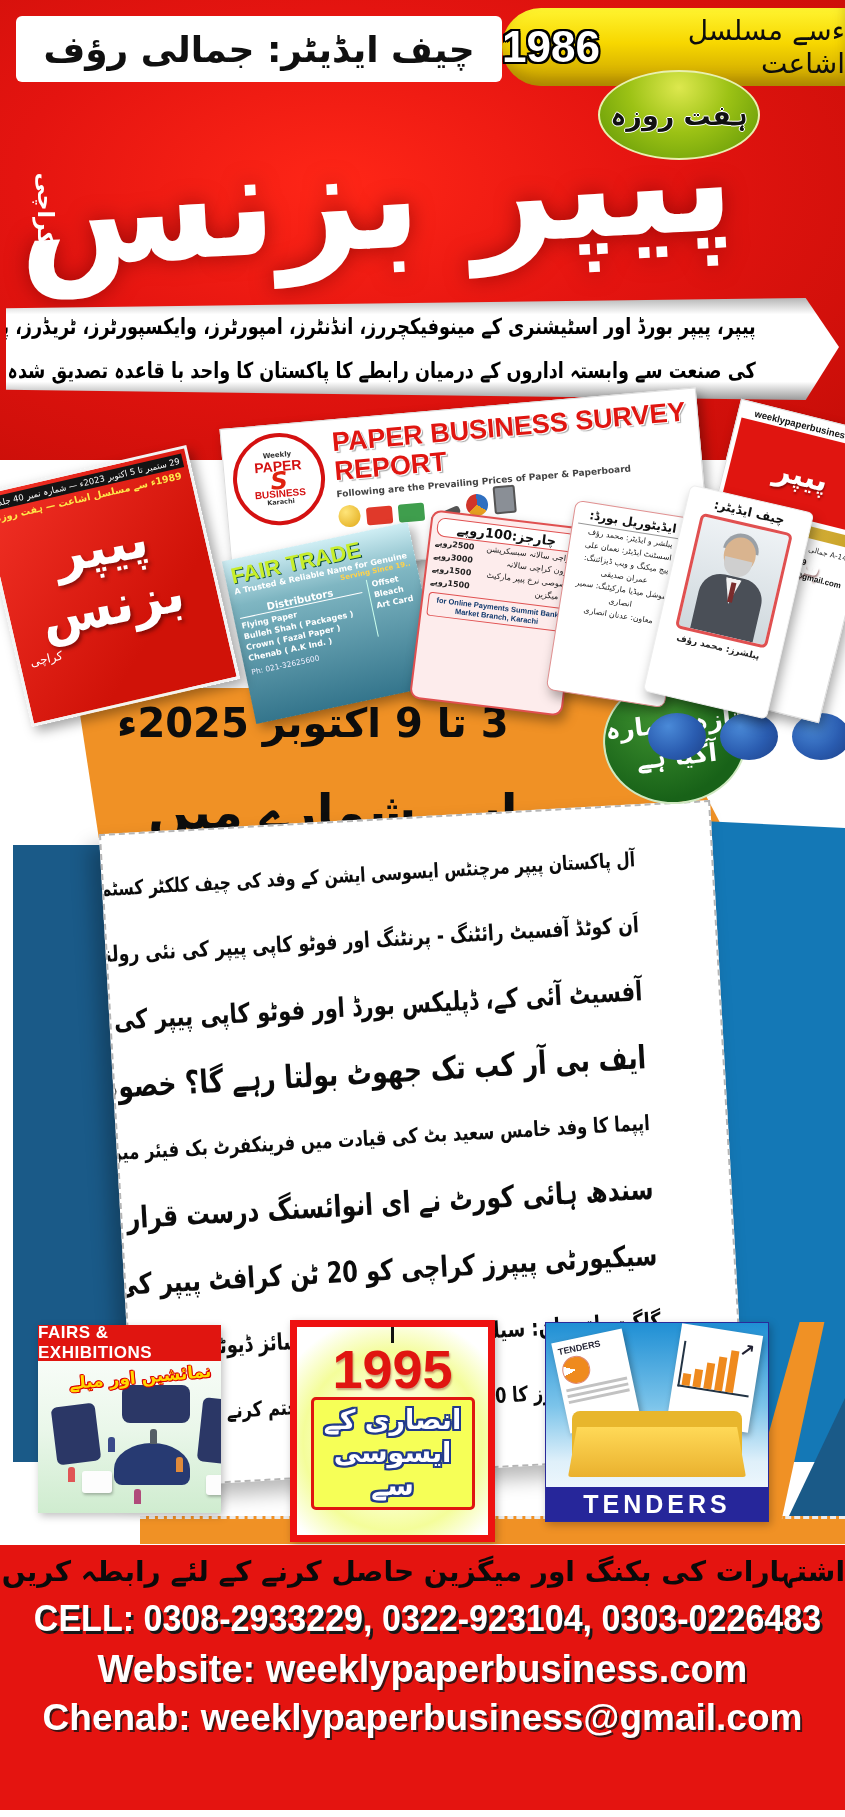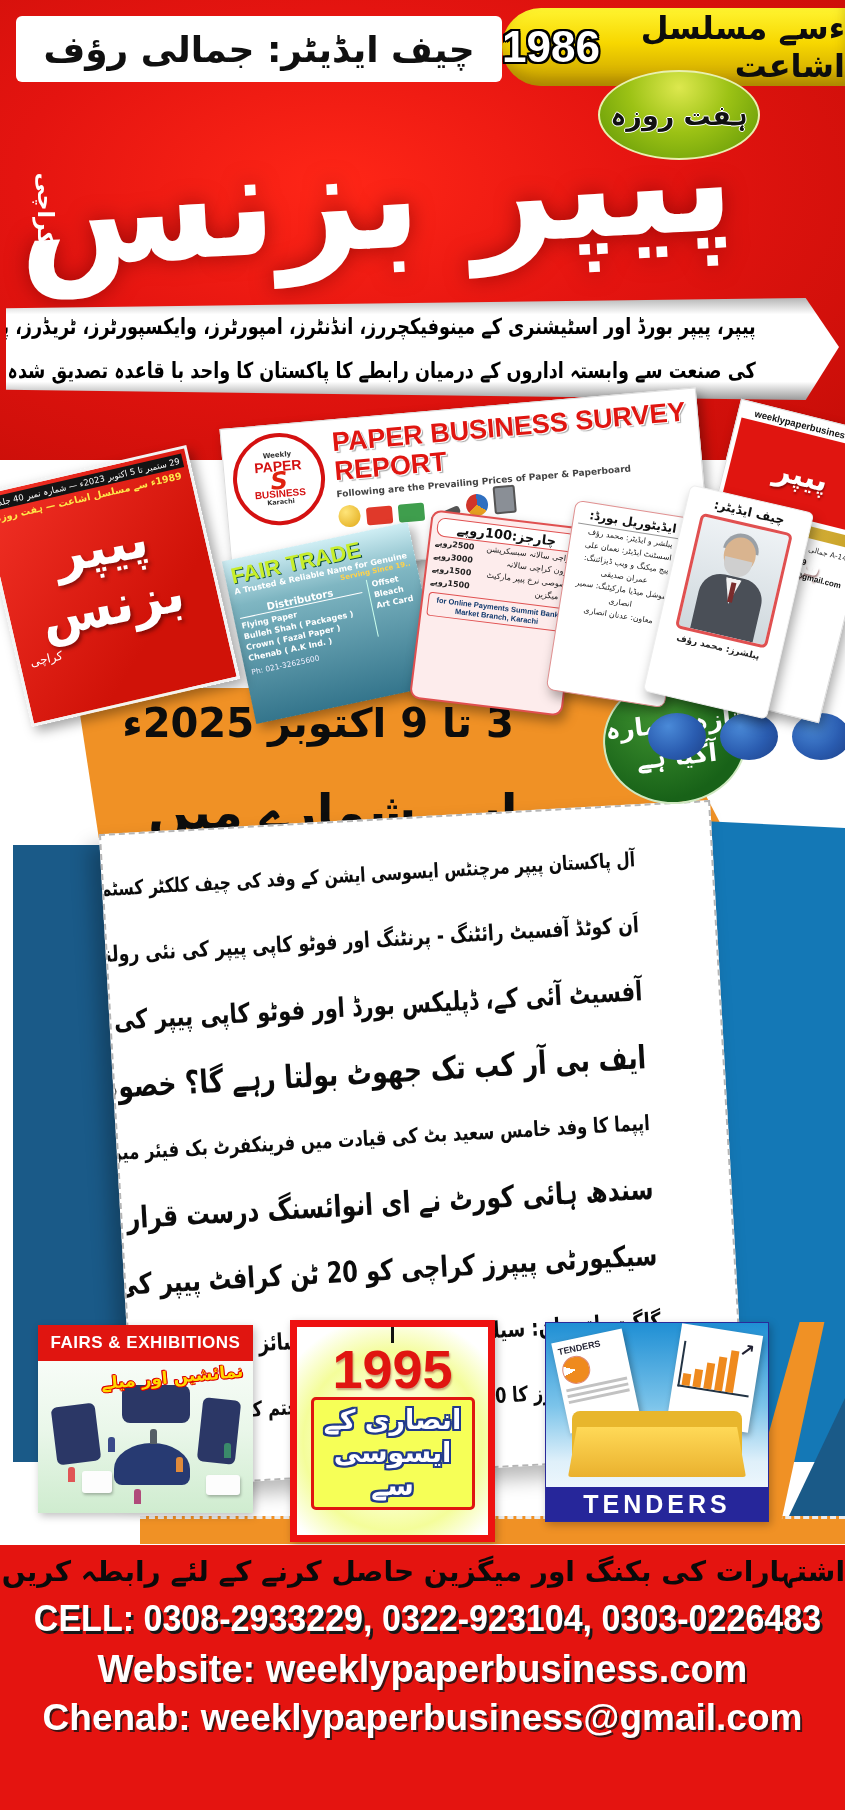--- a/index.html
+++ b/index.html
@@ -13,21 +13,21 @@
   .masthead-bg{left:0;top:0;width:845px;height:460px;
     background:radial-gradient(ellipse at 40% 40%, #ff2617 0%, #e41410 45%, #c50d07 100%);z-index:0;}
   .editor-box{left:16px;top:16px;width:486px;height:66px;background:#fff;border-radius:6px;
     display:flex;align-items:center;justify-content:center;font-size:36px;font-weight:bold;color:#101010;z-index:2;}
   .since-ribbon{left:502px;top:8px;width:343px;height:78px;
     background:linear-gradient(180deg,#fff430 0%,#f7d700 45%,#c79f00 100%);
     border-radius:40px 0 0 40px;display:flex;align-items:center;justify-content:center;gap:8px;z-index:2;
     box-shadow:inset 0 -8px 12px rgba(120,90,0,.35);}
   .since-year{font-family:"Liberation Sans",sans-serif;font-size:44px;font-weight:bold;color:#fff;
     text-shadow:-2px 0 #000,2px 0 #000,0 -2px #000,0 2px #000,-2px -2px #000,2px 2px #000,-2px 2px #000,2px -2px #000;}
-  .since-text{font-size:32px;font-weight:bold;color:#0d0d0d;}
+  .since-text{font-size:28px;font-weight:normal;color:#0d0d0d;}
   .weekly-badge{left:598px;top:70px;width:158px;height:86px;border-radius:50%;
     background:radial-gradient(ellipse at 50% 18%,#dde84e 0%,#9cc215 45%,#5d9405 100%);
     display:flex;align-items:center;justify-content:center;z-index:3;border:2px solid #e9f0b0;}
   .weekly-badge span{font-size:27px;font-weight:bold;color:#111;
     text-shadow:-1px 0 #fff,1px 0 #fff,0 -1px #fff,0 1px #fff;}
   .masthead-title{left:10px;top:88px;width:730px;height:218px;display:flex;align-items:center;justify-content:center;
     font-size:145px;font-weight:bold;color:#fff;transform:rotate(-3deg);z-index:1;
     text-shadow:0 0 22px rgba(110,0,0,.6);}
   .city-label{left:8px;top:196px;width:74px;text-align:center;color:#fff;font-size:22px;font-weight:bold;
     transform:rotate(90deg);z-index:2;}
@@ -112,21 +112,21 @@
   .rp-ribbon{height:12px;background:linear-gradient(90deg,#e8c85a,#c9a227);transform:skewX(-12deg);margin:5px 4px;}
   .rp-lines{font-size:7.5px;color:#333;text-align:center;line-height:11px;}
   .rp-contact{font-family:"Liberation Sans",sans-serif;font-size:8px;color:#111;text-align:center;font-weight:bold;line-height:11px;margin-top:3px;}
   .globe{left:26px;top:630px;width:66px;height:66px;border-radius:50%;z-index:2;
     background:radial-gradient(circle at 35% 32%,#c2f0e0 0%,#4db6a0 48%,#1b7f6e 100%);
     box-shadow:inset -7px -9px 14px rgba(0,60,40,.45),2px 3px 8px rgba(0,0,0,.3);}
 
   
   .orange-band{left:76px;top:688px;width:652px;height:150px;background:#f09125;z-index:1;
     clip-path:polygon(0 0,88% 0,100% 100%,3.5% 100%);}
-  .date-line{left:103px;top:700px;width:430px;text-align:center;font-size:40px;font-weight:bold;color:#0d0d0d;z-index:2;}
+  .date-line{left:117px;top:700px;width:430px;text-align:left;font-size:40px;font-weight:bold;color:#0d0d0d;z-index:2;}
   .issue-line{left:108px;top:748px;width:450px;text-align:center;font-size:49px;font-weight:bold;color:#0d0d0d;z-index:2;margin-top:36px;}
   .fresh-badge{left:603px;top:676px;width:140px;height:124px;border-radius:50%;z-index:3;
     background:radial-gradient(circle at 40% 28%,#3f9230 0%,#186218 70%);border:2px solid #cfe8c0;
     display:flex;flex-direction:column;align-items:center;justify-content:center;color:#fff;
     font-size:25px;font-weight:bold;line-height:33px;transform:rotate(-6deg);text-align:center;}
   .dot{top:713px;width:58px;height:47px;border-radius:50%;z-index:3;
     background:radial-gradient(circle at 35% 28%,#4a8ad8 0%,#2a5cb0 55%,#1c3f86 100%);}
   .dot1{left:648px;} .dot2{left:720px;} .dot3{left:792px;}
 
   
@@ -137,21 +137,21 @@
   .paper{left:98px;top:800px;width:612px;height:655px;background:#fff;border:2px dashed #b5b5b5;
     transform:rotate(-3.2deg);transform-origin:top right;z-index:2;box-sizing:border-box;
     box-shadow:-10px 12px 20px rgba(0,0,0,.28);padding:20px 12px;overflow:hidden;}
   .hl{display:block;text-align:center;font-weight:bold;color:#0c0c0c;line-height:66px;height:66px;
     white-space:nowrap;transform:scaleX(.78);}
   .hl.s1{font-size:20px;} .hl.s2{font-size:22px;} .hl.s3{font-size:27px;} .hl.s4{font-size:32px;}
   .hl.s5{font-size:21px;} .hl.s6{font-size:30px;} .hl.s7{font-size:29px;} .hl.s8{font-size:23px;}
   .hl.s9{font-size:21px;}
 
   
-  .tile-fairs{left:38px;top:1325px;width:215px;height:188px;z-index:4;overflow:hidden;
+  .tile-fairs{left:38px;top:1325px;width:183px;height:188px;z-index:4;overflow:hidden;
     background:linear-gradient(180deg,#ffffff 0%,#eaf7ea 55%,#cfeccf 100%);box-shadow:2px 3px 8px rgba(0,0,0,.25);}
   .tf-banner{height:36px;background:#e01510;color:#fff;display:flex;align-items:center;justify-content:center;
     font-family:"Liberation Sans",sans-serif;font-size:17px;font-weight:bold;letter-spacing:.5px;}
   .tf-urdu{position:absolute;right:10px;top:42px;font-size:17px;font-weight:bold;color:#ffd800;
     transform:rotate(-5deg);z-index:2;
     text-shadow:-1px 0 #d00,1px 0 #d00,0 -1px #d00,0 1px #d00,1px 1px #d00,-1px -1px #d00;}
   .board{position:absolute;background:#2b3766;border-radius:6px;}
   .board-a{left:16px;top:80px;width:44px;height:58px;transform:rotate(-7deg);}
   .board-b{left:84px;top:60px;width:68px;height:38px;border-radius:8px;}
   .board-c{left:162px;top:74px;width:38px;height:64px;transform:rotate(6deg);}

